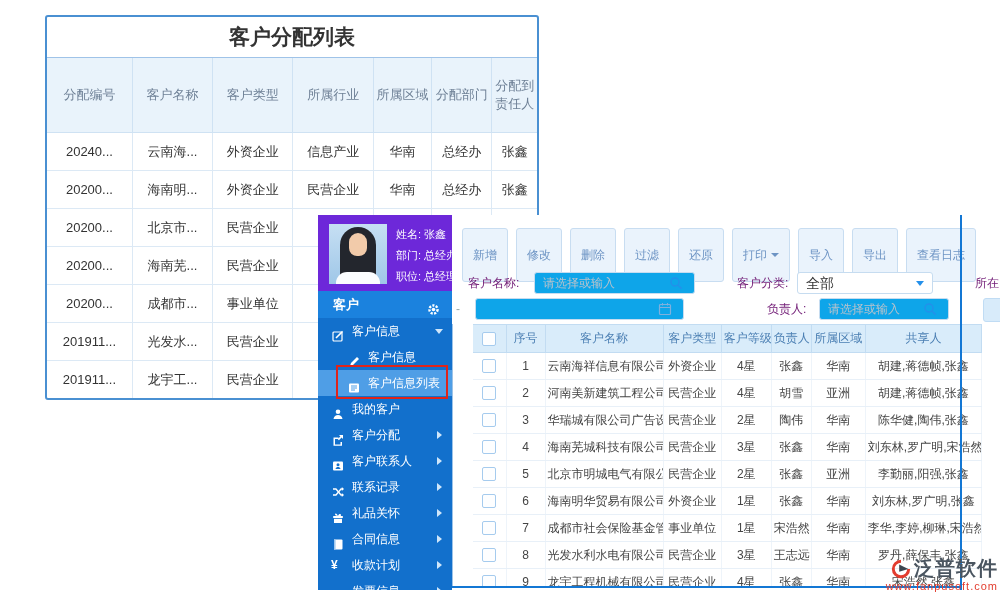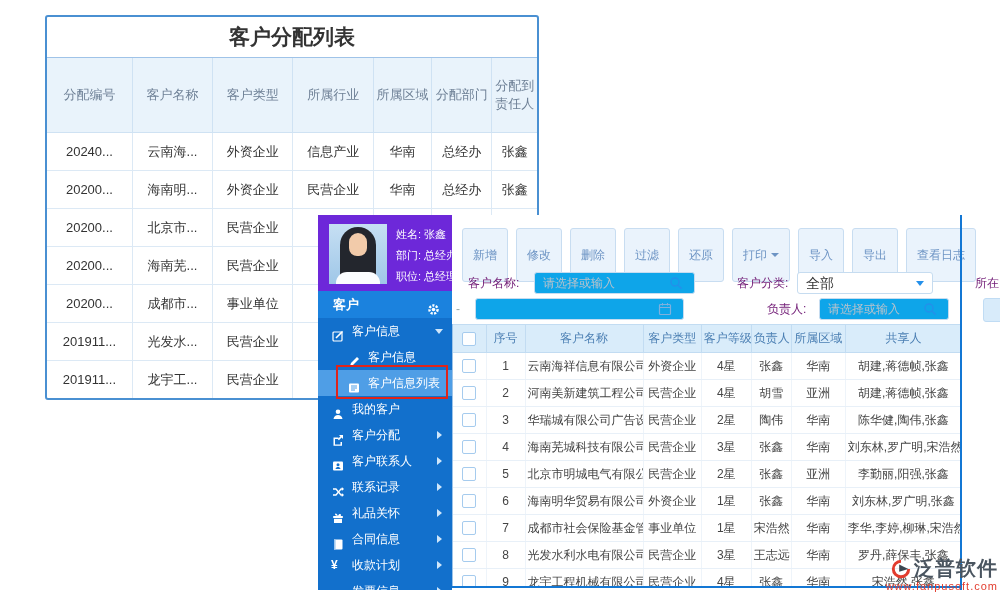--- a/index.html
+++ b/index.html
@@ -87,21 +87,21 @@
   .f-wrap{position:absolute;height:22px;}
   .f-icon{position:absolute;right:5px;top:4px;width:14px;height:14px;}
   .f-select{
     position:absolute;height:22px;box-sizing:border-box;border:1px solid #c6dcf0;border-radius:3px;
     background:#fff;font-size:14px;color:#333;line-height:20px;padding-left:8px;
   }
   .f-select .sel-caret{position:absolute;right:8px;top:8px;width:0;height:0;border-top:5px solid #2490ea;border-left:4px solid transparent;border-right:4px solid transparent;}
   .btn-stub{position:absolute;left:531px;top:30px;width:46px;height:22px;background:#d8ebfa;border:1px solid #c0dcf4;border-radius:3px;}
   .dash{position:absolute;left:4px;top:30px;color:#9aa;font-size:12px;line-height:22px;}
   
-  .grid-wrap{position:absolute;left:0;top:109px;width:510px;height:262px;overflow:hidden;border-left:1px solid #9cc3e8;}
+  .grid-wrap{position:absolute;left:0;top:109px;width:510px;height:262px;overflow:hidden;border-left:1px solid #9cc3e8;padding-left:20px;}
   table.grid{border-collapse:collapse;table-layout:fixed;width:509px;}
   table.grid th{
     background:#d9ecfa;color:#4b7fb3;font-weight:normal;font-size:12px;height:27px;
     border:1px solid #c2dcf2;border-left:none;padding:0 2px;white-space:nowrap;overflow:hidden;
   }
   table.grid td{
     height:26px;border-bottom:1px solid #e8f0f8;border-right:1px solid #eef4fa;
     font-size:12px;color:#454545;text-align:center;white-space:nowrap;overflow:hidden;padding:0 2px;
   }
   td.tl{text-align:left;padding-left:8px;}

